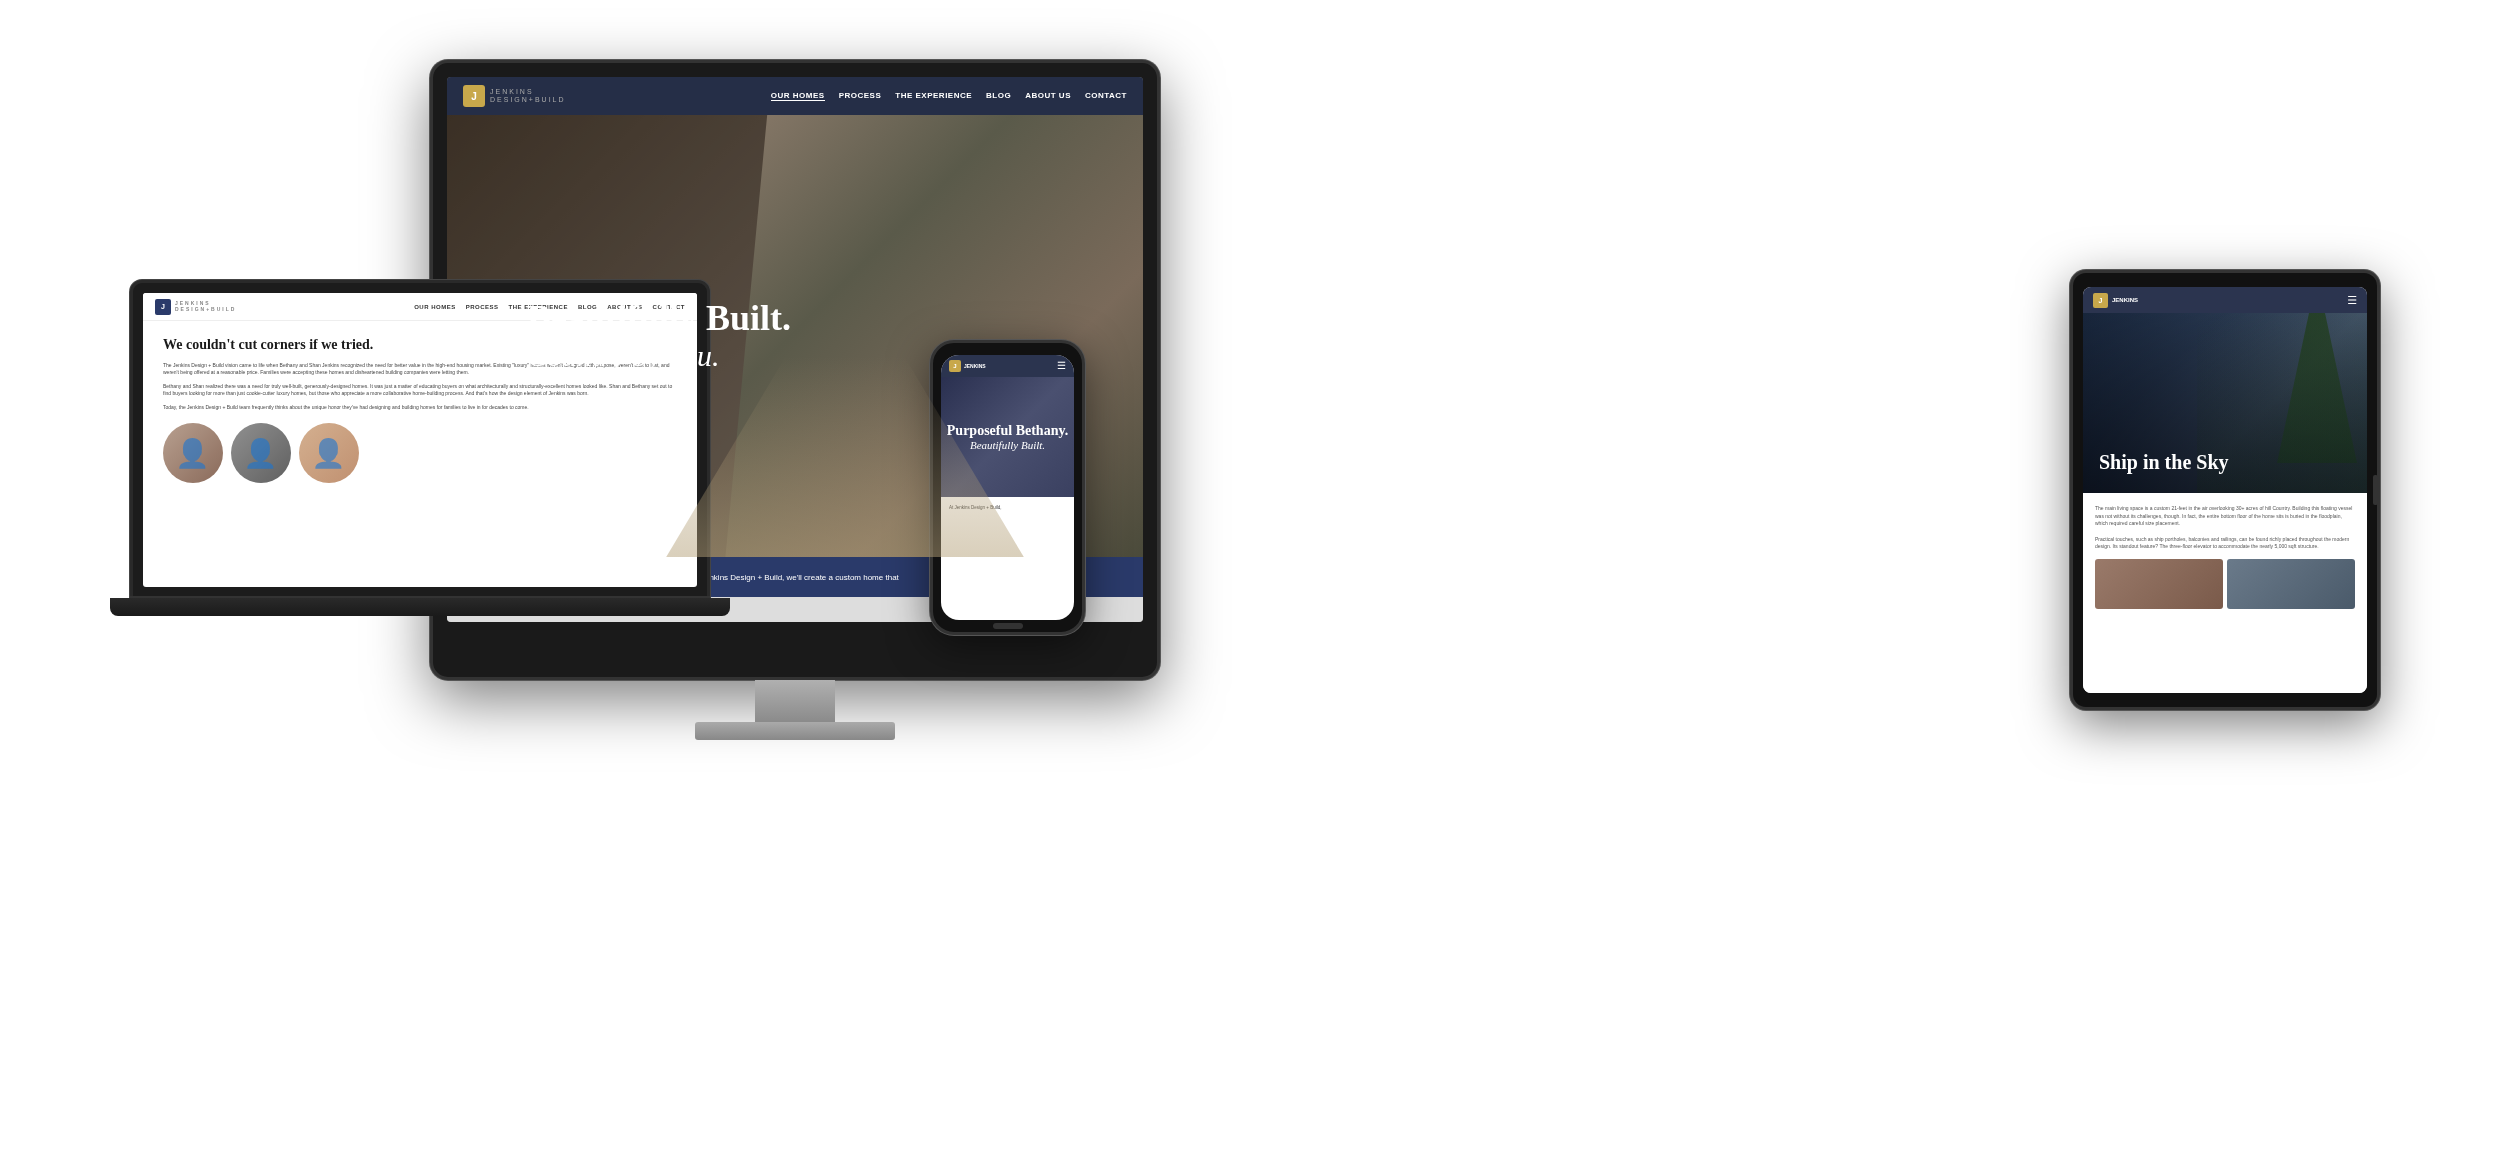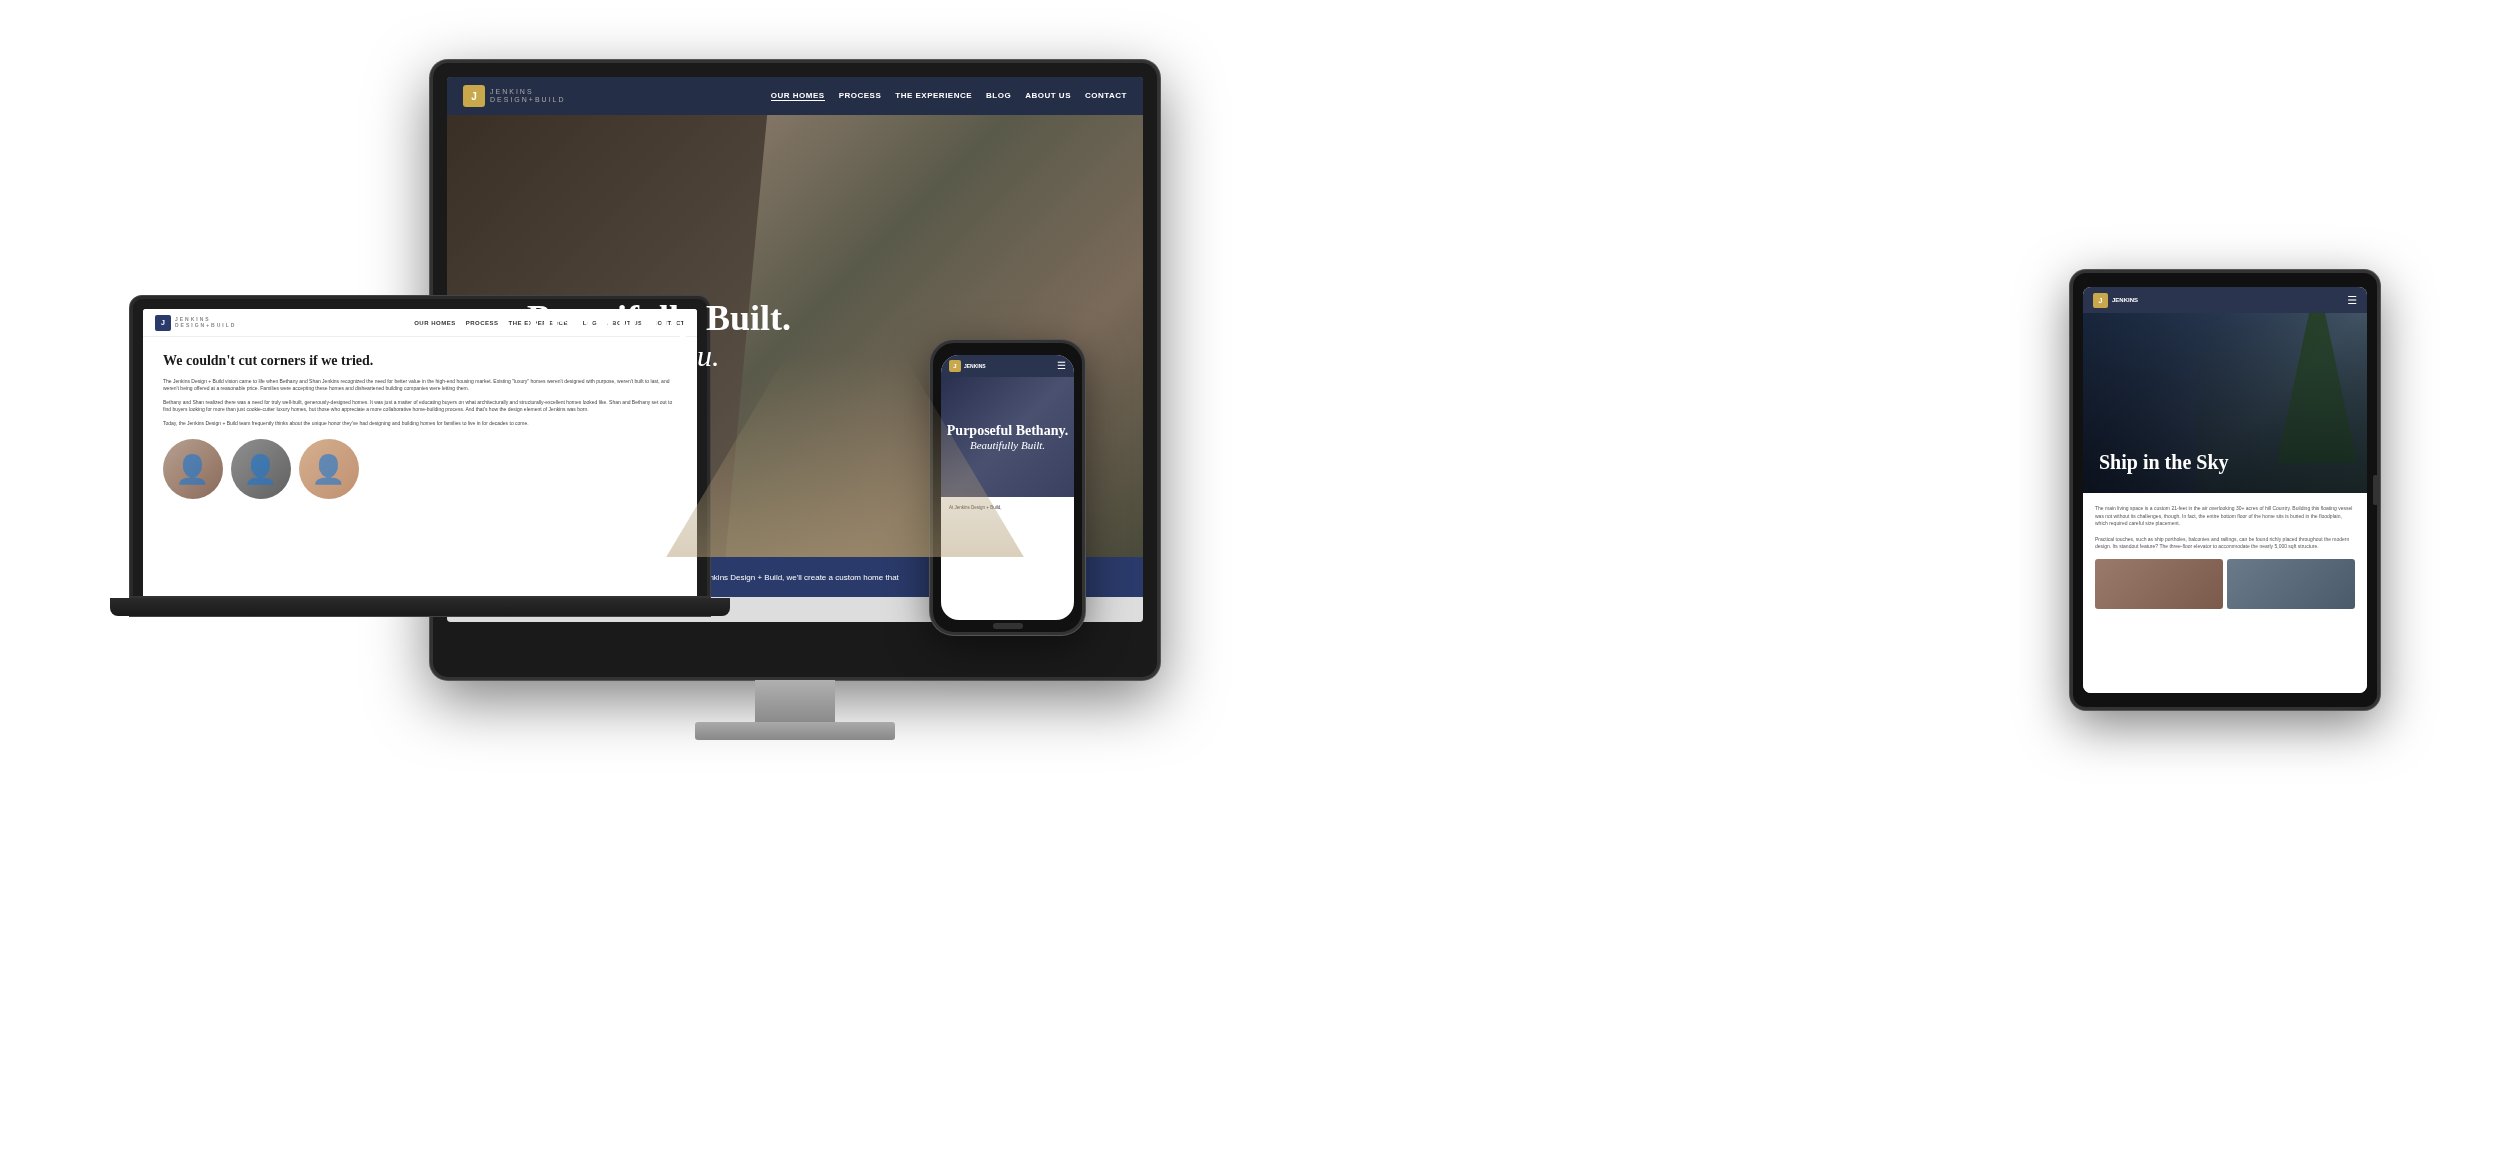--- a/index.html
+++ b/index.html
@@ -193,21 +193,21 @@
     
     .laptop {
       position: absolute;
       left: 130px;
       top: 280px;
       width: 580px;
       height: 380px;
     }
     .laptop-frame {
       position: absolute;
-      top: 16px;
+      top: 0;
       left: 0;
       right: 0;
       height: 320px;
       background: #1c1c1c;
       border-radius: 12px 12px 0 0;
       border: 3px solid #2a2a2a;
       box-shadow: 0 0 0 1px #444;
     }
     .laptop-screen {
       position: absolute;

